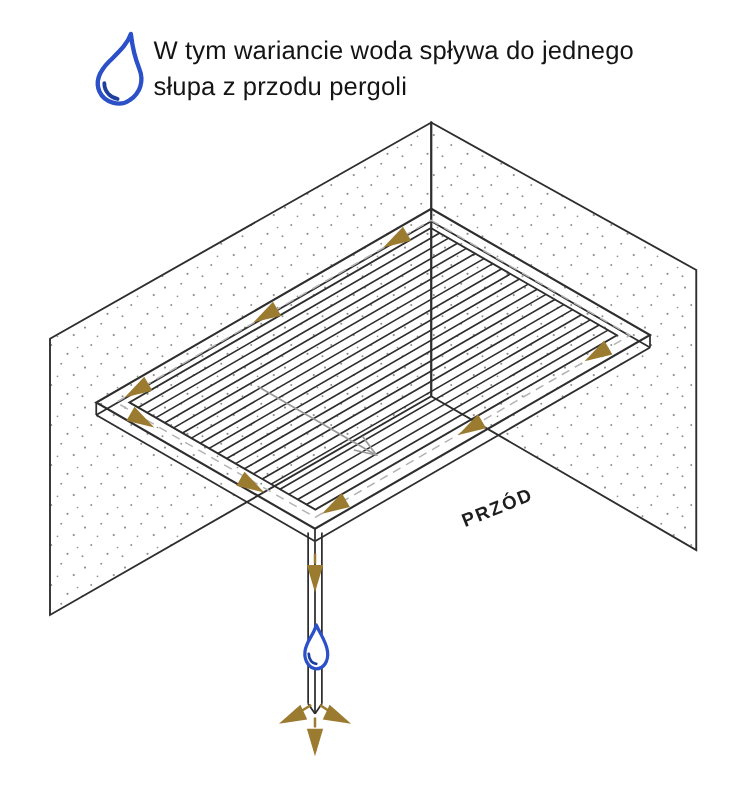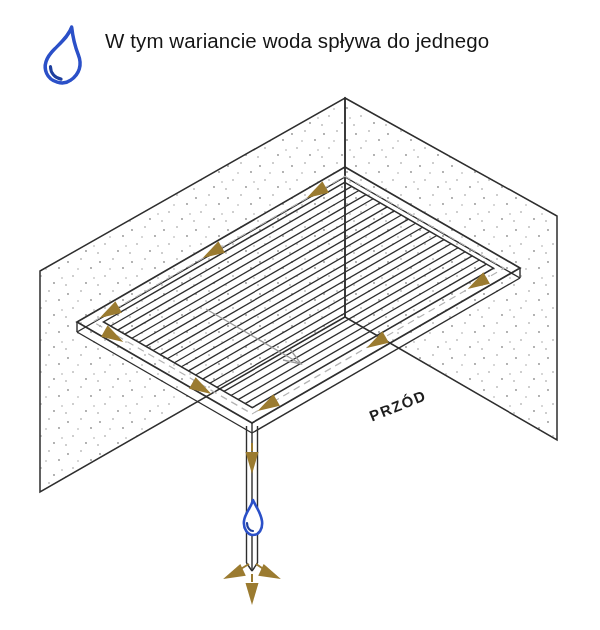--- a/index.html
+++ b/index.html
@@ -1,37 +1,38 @@
 <!DOCTYPE html>
 <html><head>
 <meta charset="utf-8">
 <style>
   html,body{margin:0;padding:0;background:#fff;}
   .canvas{position:relative;width:600px;height:630px;background:#ffffff;overflow:hidden;
           font-family:"Liberation Sans",sans-serif;}
-  .header{position:absolute;top:22px;left:36px;display:flex;align-items:flex-start;gap:15px;width:552px;}
+  .header{position:absolute;top:22px;left:12px;display:flex;align-items:flex-start;width:552px;justify-content:center;}
   .drop-icon-wrap{width:54px;height:66px;flex:none;margin-top:1px;}
   .title{font-size:20.5px;line-height:1.42;color:#141414;letter-spacing:.1px;padding-top:4px;}
   .diagram-svg{position:absolute;left:0;top:0;}
   .przod{font-family:"Liberation Sans",sans-serif;font-weight:bold;font-size:15px;letter-spacing:1.5px;fill:#1d1d1d;}
 </style>
 </head>
 <body>
 
 <div class="canvas">
 
   <div class="header">
     <div class="drop-icon-wrap">
       <svg width="54" height="66" viewBox="0 0 56 68">
         <path d="M 37,4 C 34,13 27,19 19,27 C 11,35 7,43 11,52 C 15,61 28,65 36,59 C 45,53 48,43 44,33 C 40,23 38,13 37,4 Z" fill="none" stroke-width="3.6" stroke-linejoin="round" stroke-linecap="round" stroke="#2b50c8"></path>
         <path d="M 15,45 C 15,52 20,57 26,58" fill="none" stroke-width="3.2" stroke-linecap="round" stroke="#1e3f9e"></path>
       </svg>
     </div>
     <div class="title">
       <div>W tym wariancie woda spływa do jednego</div>
+      <div>słupa z przodu pergoli</div>
     </div>
   </div>
 
   <svg class="diagram-svg" width="600" height="630" viewBox="0 0 600 630">
     <defs>
       <pattern id="stip" width="32" height="32" patternUnits="userSpaceOnUse">
         <g fill="#8f8f8f">
           <circle cx="4" cy="6" r="0.9"></circle>
             <circle cx="17" cy="3" r="0.8"></circle>
           <circle cx="27" cy="12" r="0.9"></circle>

